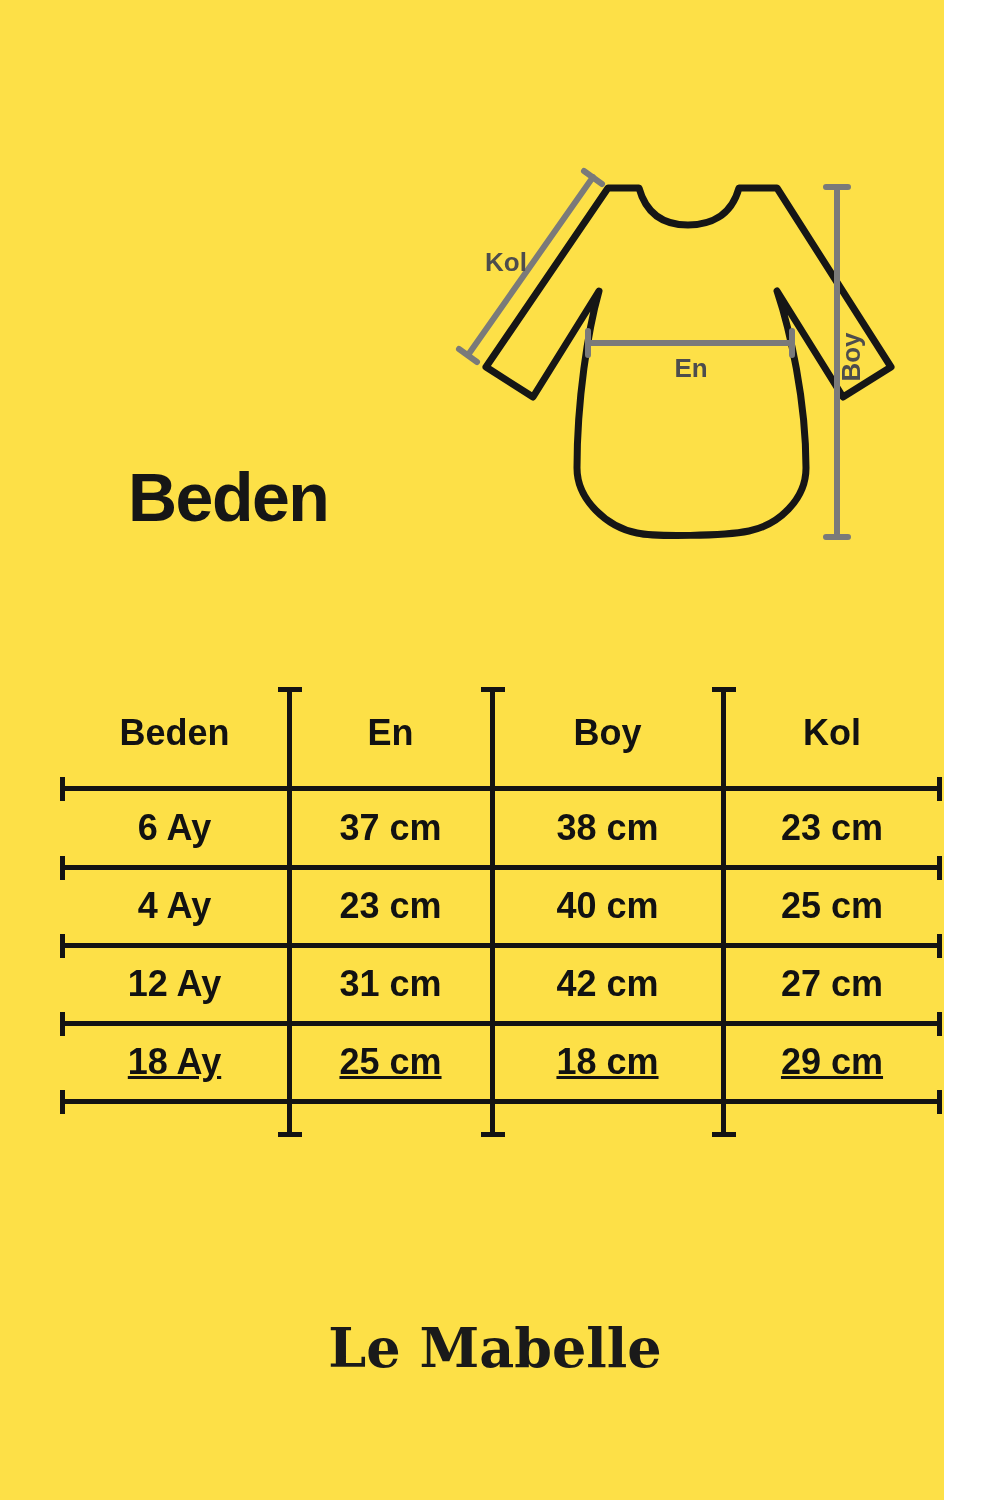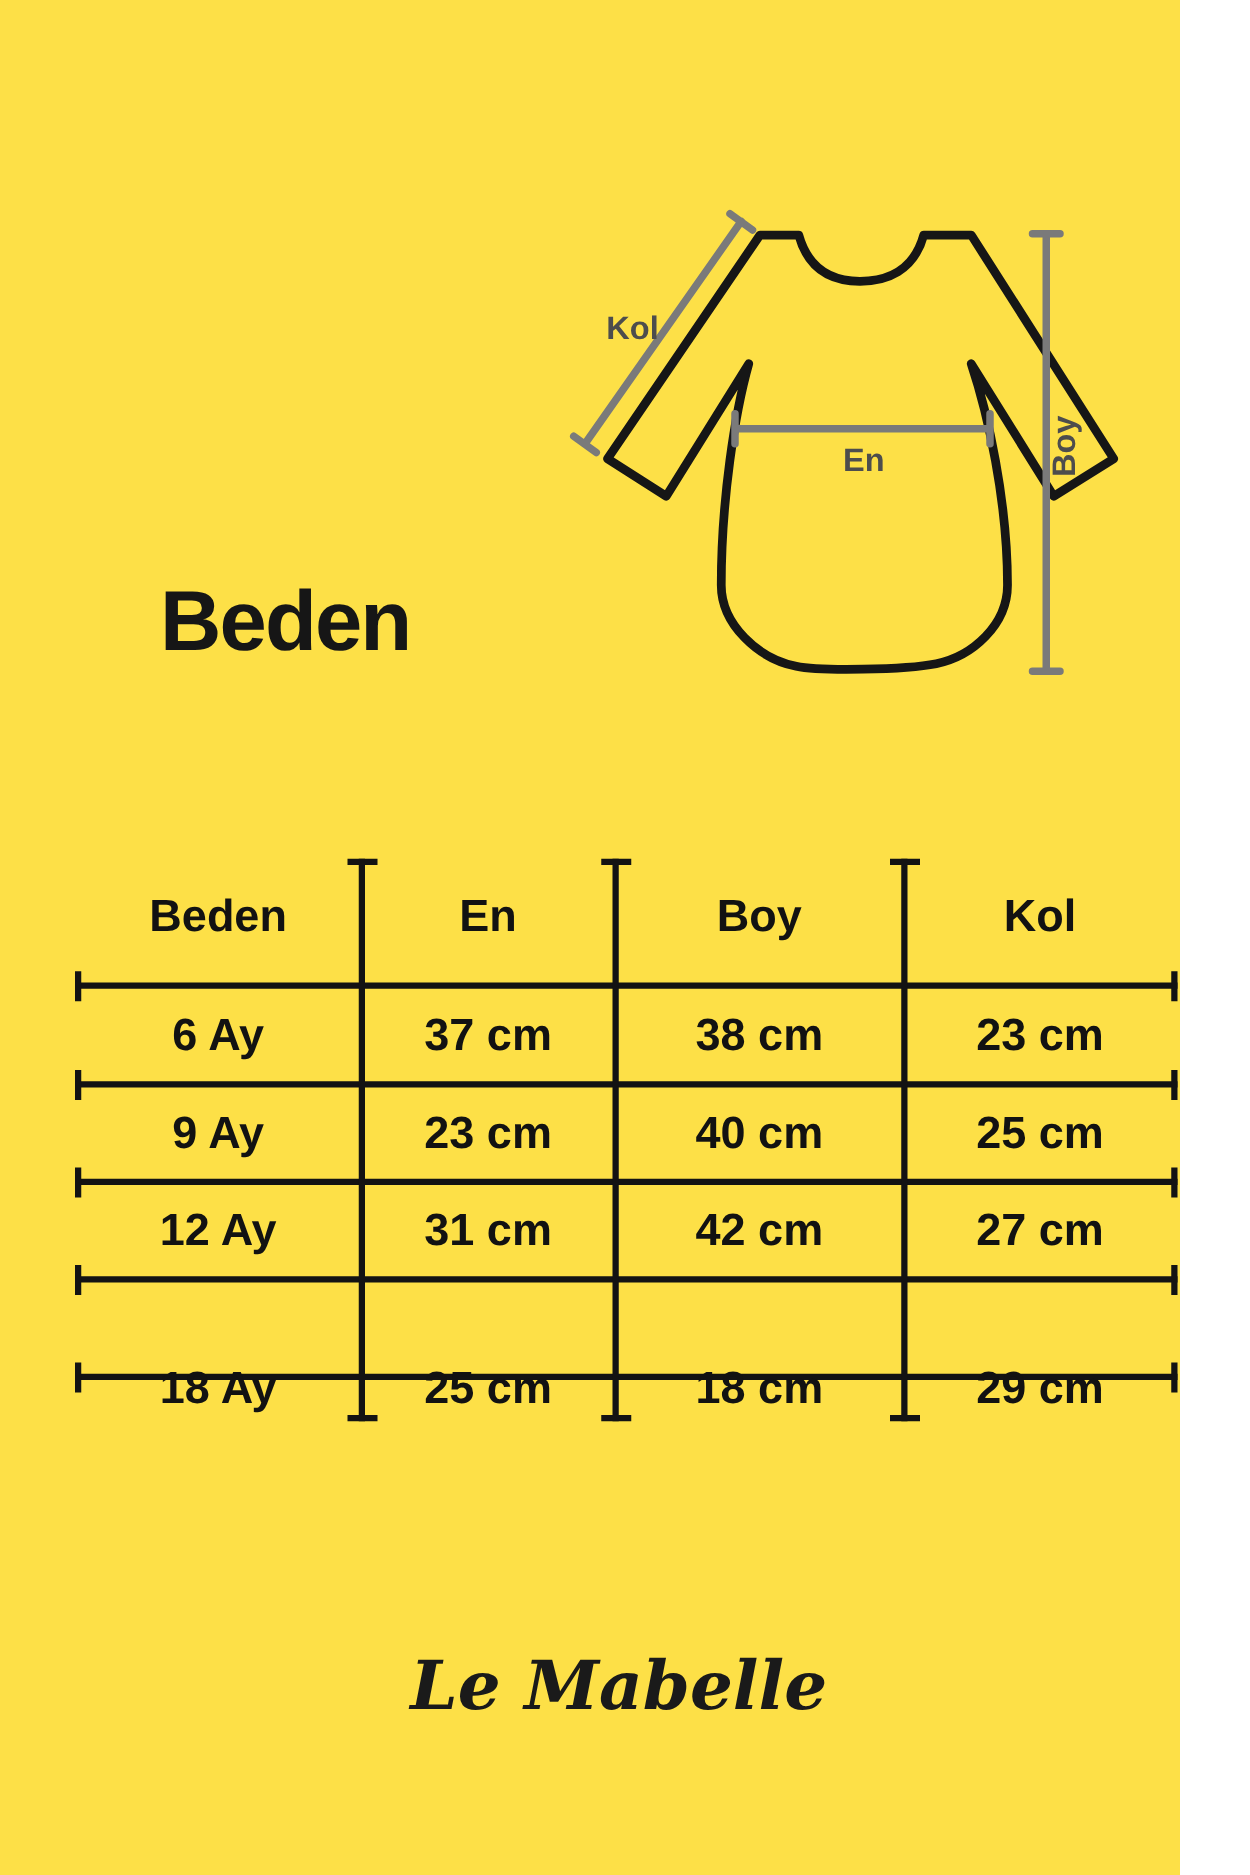--- a/index.html
+++ b/index.html
@@ -41,28 +41,28 @@
   .cell-header{font-size:36px;}
   .cell-data{font-size:36px;}
   .c0{left:60px;width:229px;}
   .c1{left:289px;width:203px;}
   .c2{left:492px;width:231px;}
   .c3{left:723px;width:218px;}
   .rh{top:687px;height:92px;}
   .r0{top:790px;height:75px;}
   .r1{top:868px;height:75px;}
   .r2{top:946px;height:75px;}
-  .r3{top:1072px;height:75px;}
+  .r3{top:1024px;height:75px;text-decoration:underline;}
 
   
   .brand{
     position:absolute;left:0;top:1316px;width:990px;
     text-align:center;
     font-family:"DejaVu Serif",serif;
-    font-style:italic;font-weight:bold;
+    font-weight:bold;
     font-size:54px;color:#1a1a1a;
   }
 </style>
 </head>
 <body>
 
 <div class="page">
 
   <svg class="diagram" viewBox="430 150 530 420" xmlns="http://www.w3.org/2000/svg">
 
@@ -120,21 +120,21 @@
     <div class="cell cell-header rh c0">Beden</div>
     <div class="cell cell-header rh c1">En</div>
     <div class="cell cell-header rh c2">Boy</div>
     <div class="cell cell-header rh c3">Kol</div>
 
     <div class="cell cell-data r0 c0">6 Ay</div>
     <div class="cell cell-data r0 c1">37 cm</div>
     <div class="cell cell-data r0 c2">38 cm</div>
     <div class="cell cell-data r0 c3">23 cm</div>
 
-    <div class="cell cell-data r1 c0">9 Ay</div>
+    <div class="cell cell-data r1 c0">4 Ay</div>
     <div class="cell cell-data r1 c1">23 cm</div>
     <div class="cell cell-data r1 c2">40 cm</div>
     <div class="cell cell-data r1 c3">25 cm</div>
 
     <div class="cell cell-data r2 c0">12 Ay</div>
     <div class="cell cell-data r2 c1">31 cm</div>
     <div class="cell cell-data r2 c2">42 cm</div>
     <div class="cell cell-data r2 c3">27 cm</div>
 
     <div class="cell cell-data r3 c0">18 Ay</div>

